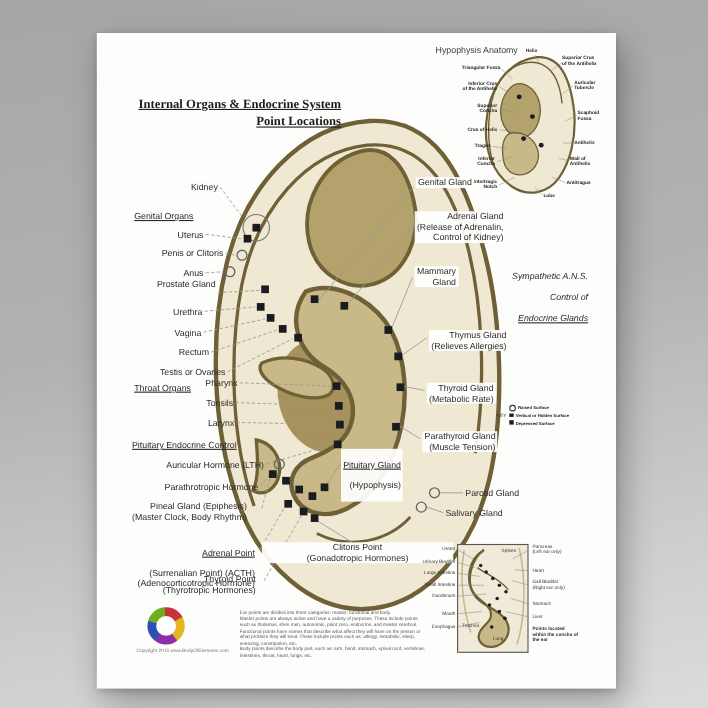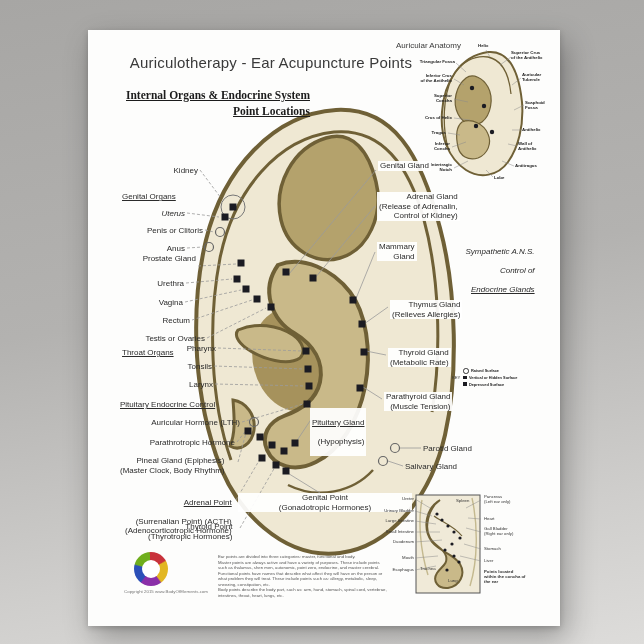--- a/index.html
+++ b/index.html
@@ -187,24 +187,23 @@
           <line x1="327" y1="540" x2="348" y2="536"></line>
           <line x1="393" y1="470" x2="378" y2="478"></line>
             <line x1="393" y1="489" x2="380" y2="488"></line>
           <line x1="393" y1="502" x2="378" y2="498"></line>
             <line x1="393" y1="519" x2="376" y2="514"></line>
           <line x1="393" y1="531" x2="372" y2="526"></line>
         </g>
       </g>
     </svg>
 
-    <div class="title">Auriculotherapy - Ear Acupuncture Points</div>
     <div class="subtitle">Internal Organs &amp; Endocrine System
 Point Locations</div>
-    <div class="inset-title">Auricular Anatomy</div>
+    <div class="inset-title">Hypophysis Anatomy</div>
 
     <div class="tiny" style="left:390px;top:13px;">Helix</div>
     <div class="tiny" style="left:423px;top:20px;">Superior Crus
 of the Antihelix</div>
     <div class="tiny" style="left:434px;top:42px;">Auricular
 Tubercle</div>
     <div class="tiny" style="left:437px;top:70px;">Scaphoid
 Fossa</div>
     <div class="tiny" style="left:434px;top:97px;">Antihelix</div>
     <div class="tiny" style="left:430px;top:111px;">Wall of
@@ -218,21 +217,21 @@
 Concha</div>
     <div class="tiny r" style="right:108px;top:85px;">Crus of Helix</div>
     <div class="tiny r" style="right:114px;top:100px;">Tragus</div>
     <div class="tiny r" style="right:110px;top:111px;">Inferior
 Concha</div>
     <div class="tiny r" style="right:108px;top:132px;">Intertragic
 Notch</div>
 
     <div class="lbl r" style="right:362px;top:136px;">Kidney</div>
     <div class="lbl u" style="left:34px;top:162px;">Genital Organs</div>
-    <div class="lbl r" style="right:375px;top:179px;font-style:italic;">Uterus</div>
+    <div class="lbl r" style="right:375px;top:179px;">Uterus</div>
     <div class="lbl r" style="right:357px;top:196px;">Penis or Clitoris</div>
     <div class="lbl r" style="right:375px;top:214px;">Anus</div>
     <div class="lbl r" style="right:364px;top:224px;">Prostate Gland</div>
     <div class="lbl r" style="right:376px;top:249px;">Urethra</div>
     <div class="lbl r" style="right:377px;top:268px;">Vagina</div>
     <div class="lbl r" style="right:370px;top:286px;">Rectum</div>
     <div class="lbl r" style="right:355px;top:304px;">Testis or Ovaries</div>
     <div class="lbl u" style="left:34px;top:318px;">Throat Organs</div>
     <div class="lbl r" style="right:344px;top:314px;">Pharynx</div>
     <div class="lbl r" style="right:348px;top:332px;">Tonsils</div>
@@ -266,21 +265,21 @@
     <div class="lbl box" style="left:300px;top:318px;">Thyroid Gland
 (Metabolic Rate)</div>
     <div class="lbl box" style="left:296px;top:362px;">Parathyroid Gland
 (Muscle Tension)</div>
     <div class="lbl box stack" style="left:222px;top:378px;">
       <div class="u">Pituitary Gland</div>
       <div>(Hypophysis)</div>
     </div>
     <div class="lbl" style="left:335px;top:414px;">Parotid Gland</div>
     <div class="lbl" style="left:317px;top:432px;">Salivary Gland</div>
-    <div class="lbl box ctr" style="left:150px;top:463px;width:170px;">Genital Point
+    <div class="lbl box ctr" style="left:150px;top:463px;width:170px;">Clitoris Point
 (Gonadotropic Hormones)</div>
 
     <div class="keyblock">
       <span class="keytitle">KEY</span>
       <span class="keyrows">
         <span class="keyrow">
           <span class="ksym circle"></span>
           <span>Raised Surface</span>
         </span>
         <span class="keyrow">

